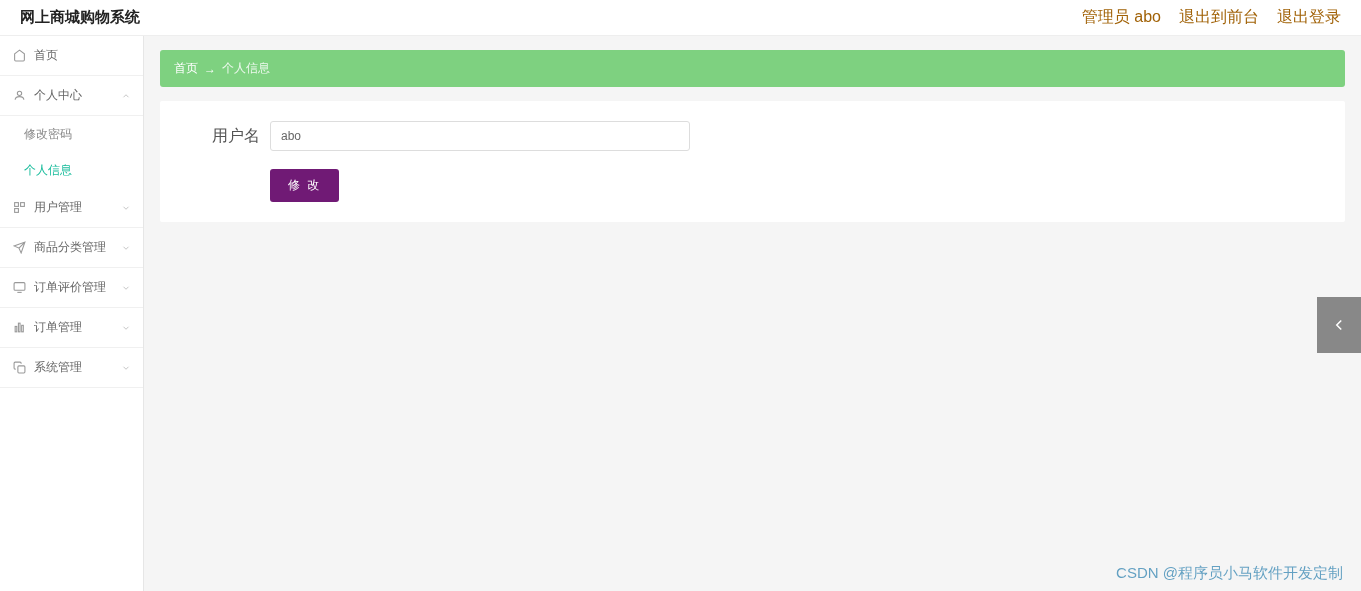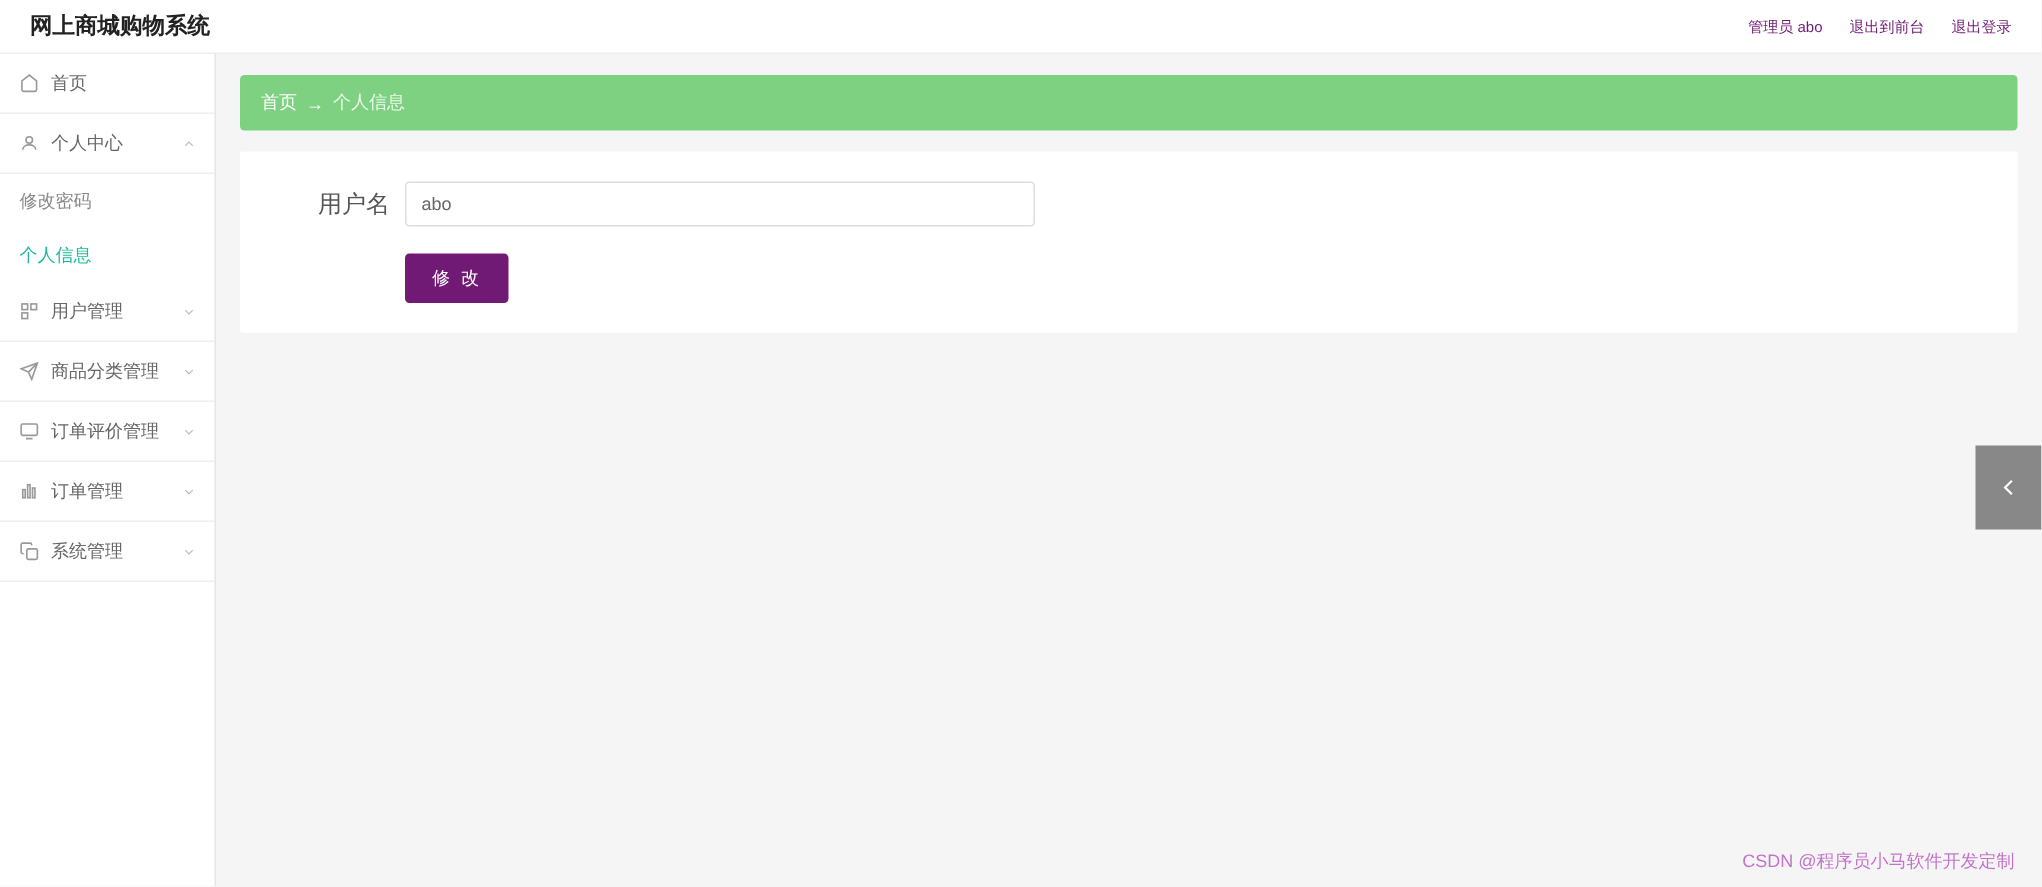--- a/index.html
+++ b/index.html
@@ -1,46 +1,46 @@
 <!DOCTYPE html>
 <html><head>
   <meta charset="utf-8">
   <style>
     * { margin: 0; padding: 0; box-sizing: border-box; }
     body { font-family: "Microsoft YaHei", Arial, sans-serif; font-size: 13px; color: #333; background: #f5f5f5; width: 1361px; height: 591px; overflow: hidden; position: relative; }
     
     .header { height: 36px; background: #fff; display: flex; align-items: center; padding: 0 20px; border-bottom: 1px solid #eee; gap: 17px; }
     .header-title { font-size: 15px; font-weight: bold; color: #222; }
     .header-right { margin-left: auto; display: flex; gap: 18px; }
-    .header-link { color: #701a75; cursor: pointer; font-size: 10px; }
+    .header-link { color: #a16207; cursor: pointer; font-size: 16px; }
     
     .container { display: flex; height: calc(100% - 36px); }
     
     .sidebar { width: 144px; background: #fff; border-right: 1px solid #e6e6e6; overflow-y: auto; }
     .nav-item { display: flex; align-items: center; height: 40px; padding: 0 12px; color: #666; cursor: pointer; border-bottom: 1px solid #f0f0f0; font-size: 12px; position: relative; }
     .nav-item .icon { width: 14px; height: 14px; margin-right: 8px; display: inline-flex; align-items: center; justify-content: center; color: #999; }
     .nav-item .chevron { margin-left: auto; color: #bbb; }
-    .sub-item { display: flex; align-items: center; height: 36px; padding-left: 13px; color: #888; cursor: pointer; font-size: 12px; }
+    .sub-item { display: flex; align-items: center; height: 36px; padding-left: 24px; color: #888; cursor: pointer; font-size: 12px; }
     .sub-item.active { color: #1abc9c; }
     
     .main { flex: 1; padding: 14px 16px; overflow: auto; }
     .breadcrumb { background: #7ed180; color: #fff; padding: 10px 14px; border-radius: 3px; font-size: 12px; display: flex; align-items: center; gap: 6px; }
     .breadcrumb .bc-link { color: #fff; cursor: pointer; }
     .breadcrumb .bc-current { color: rgba(255,255,255,0.85); }
     
     .panel { background: #fff; margin-top: 14px; padding: 20px 30px; border-radius: 2px; }
     .form-row { display: flex; align-items: center; margin-bottom: 18px; }
     .form-label { width: 70px; text-align: right; margin-right: 10px; color: #555; font-size: 16px; }
     .form-input { width: 420px; height: 30px; border: 1px solid #ddd; border-radius: 3px; padding: 0 10px; font-size: 12px; color: #666; }
     .btn-row { padding-left: 80px; }
     .btn-primary { background: #701a75; color: #fff; border: none; padding: 8px 18px; border-radius: 3px; cursor: pointer; font-size: 12px; letter-spacing: 2px; }
     
     .side-collapse { position: absolute; right: 0; top: 297px; width: 44px; height: 56px; background: #888; display: flex; align-items: center; justify-content: center; color: #fff; cursor: pointer; }
     
-    .watermark { position: absolute; bottom: 8px; right: 18px; color: #a21caf; font-size: 12px; opacity: 0.6; pointer-events: none; }
+    .watermark { position: absolute; bottom: 8px; right: 18px; color: #0369a1; font-size: 15px; opacity: 0.6; pointer-events: none; }
     
     svg { display: block; }
   </style>
 </head>
 <body>
 
 <div class="header">
   <div class="header-title">网上商城购物系统</div>
   <div class="header-right">
     <span class="header-link">管理员 abo</span>

